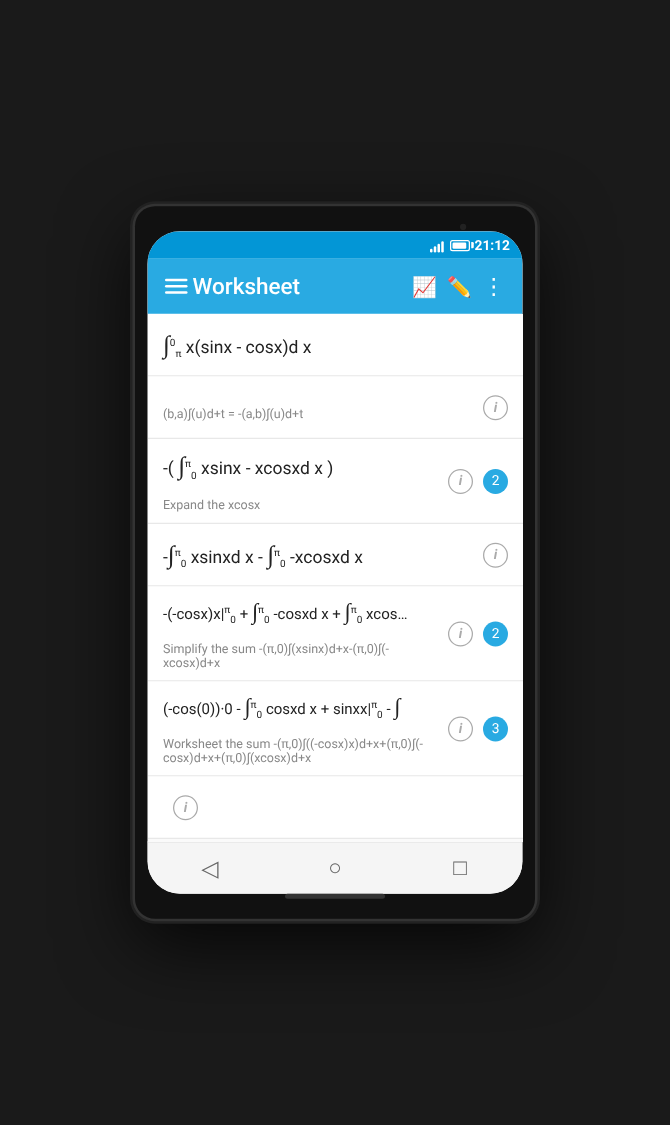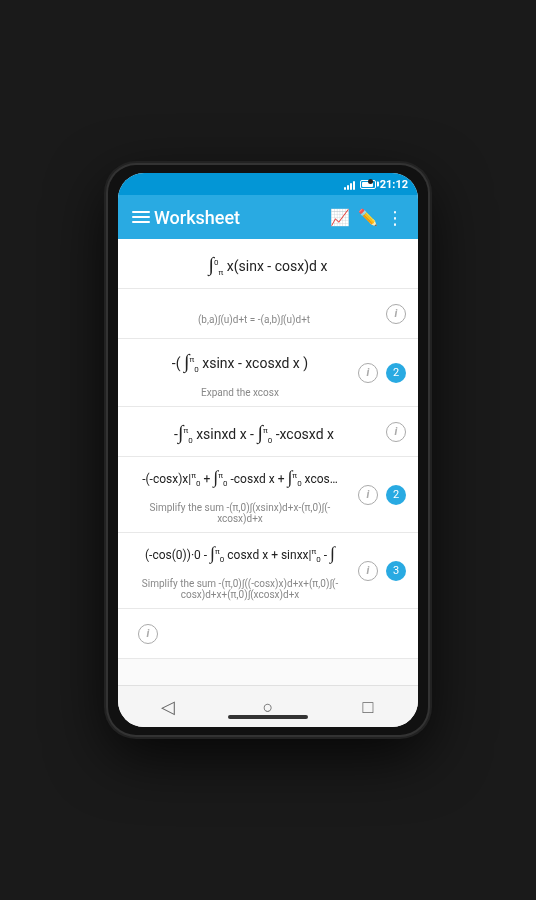--- a/index.html
+++ b/index.html
@@ -10,22 +10,22 @@
       justify-content: center;
       align-items: center;
       min-height: 100vh;
       font-family: 'Roboto', Arial, sans-serif;
     }
 
     .phone-frame {
       width: 320px;
       height: 570px;
       background: #111;
-      border-radius: 28px;
-      padding: 8px 10px;
+      border-radius: 16px;
+      padding: 20px 10px;
       box-shadow: 0 0 0 2px #333, 0 0 0 4px #222, 0 20px 60px rgba(0,0,0,0.8);
       position: relative;
     }
 
     .phone-screen {
       width: 100%;
       height: 100%;
       background: #fff;
       border-radius: 26px;
       overflow: hidden;
@@ -144,21 +144,20 @@
     }
 
     .math-row {
       background: #fff;
       border-bottom: 1px solid #e8e8e8;
       padding: 8px 12px;
       display: flex;
       align-items: center;
       justify-content: space-between;
       min-height: 50px;
-      text-align: center;
     }
 
     .math-row-inner {
       flex: 1;
     }
 
     .math-expr {
       font-size: 14px;
       color: #222;
       line-height: 1.4;
@@ -322,21 +321,21 @@
         </div>
         <div class="info-icon">i</div>
         <div class="badge">2</div>
       </div>
 
       <div class="math-row">
         <div class="math-row-inner">
           <div class="math-expr" style="font-size:12px;">
             (-cos(0))·0 - <span style="font-family:serif;font-size:18px;">∫</span><span style="font-size:8px;vertical-align:super;">π</span><span style="font-size:8px;vertical-align:sub;">0</span> cosxd x + sinxx|<span style="font-size:8px;vertical-align:super;">π</span><span style="font-size:8px;vertical-align:sub;">0</span> - <span style="font-family:serif;font-size:18px;">∫</span>
           </div>
-          <div class="math-small">Simplify the sum -(π,0)∫((-cosx)x)d+x+(π,0)∫(-cosx)d+x+(π,0)∫(xcosx)d+x</div>
+          <div class="math-small">Worksheet the sum -(π,0)∫((-cosx)x)d+x+(π,0)∫(-cosx)d+x+(π,0)∫(xcosx)d+x</div>
         </div>
         <div class="info-icon">i</div>
         <div class="badge">3</div>
       </div>
 
       <div class="math-row">
         <div class="info-icon">i</div>
       </div>
 
     </div>

